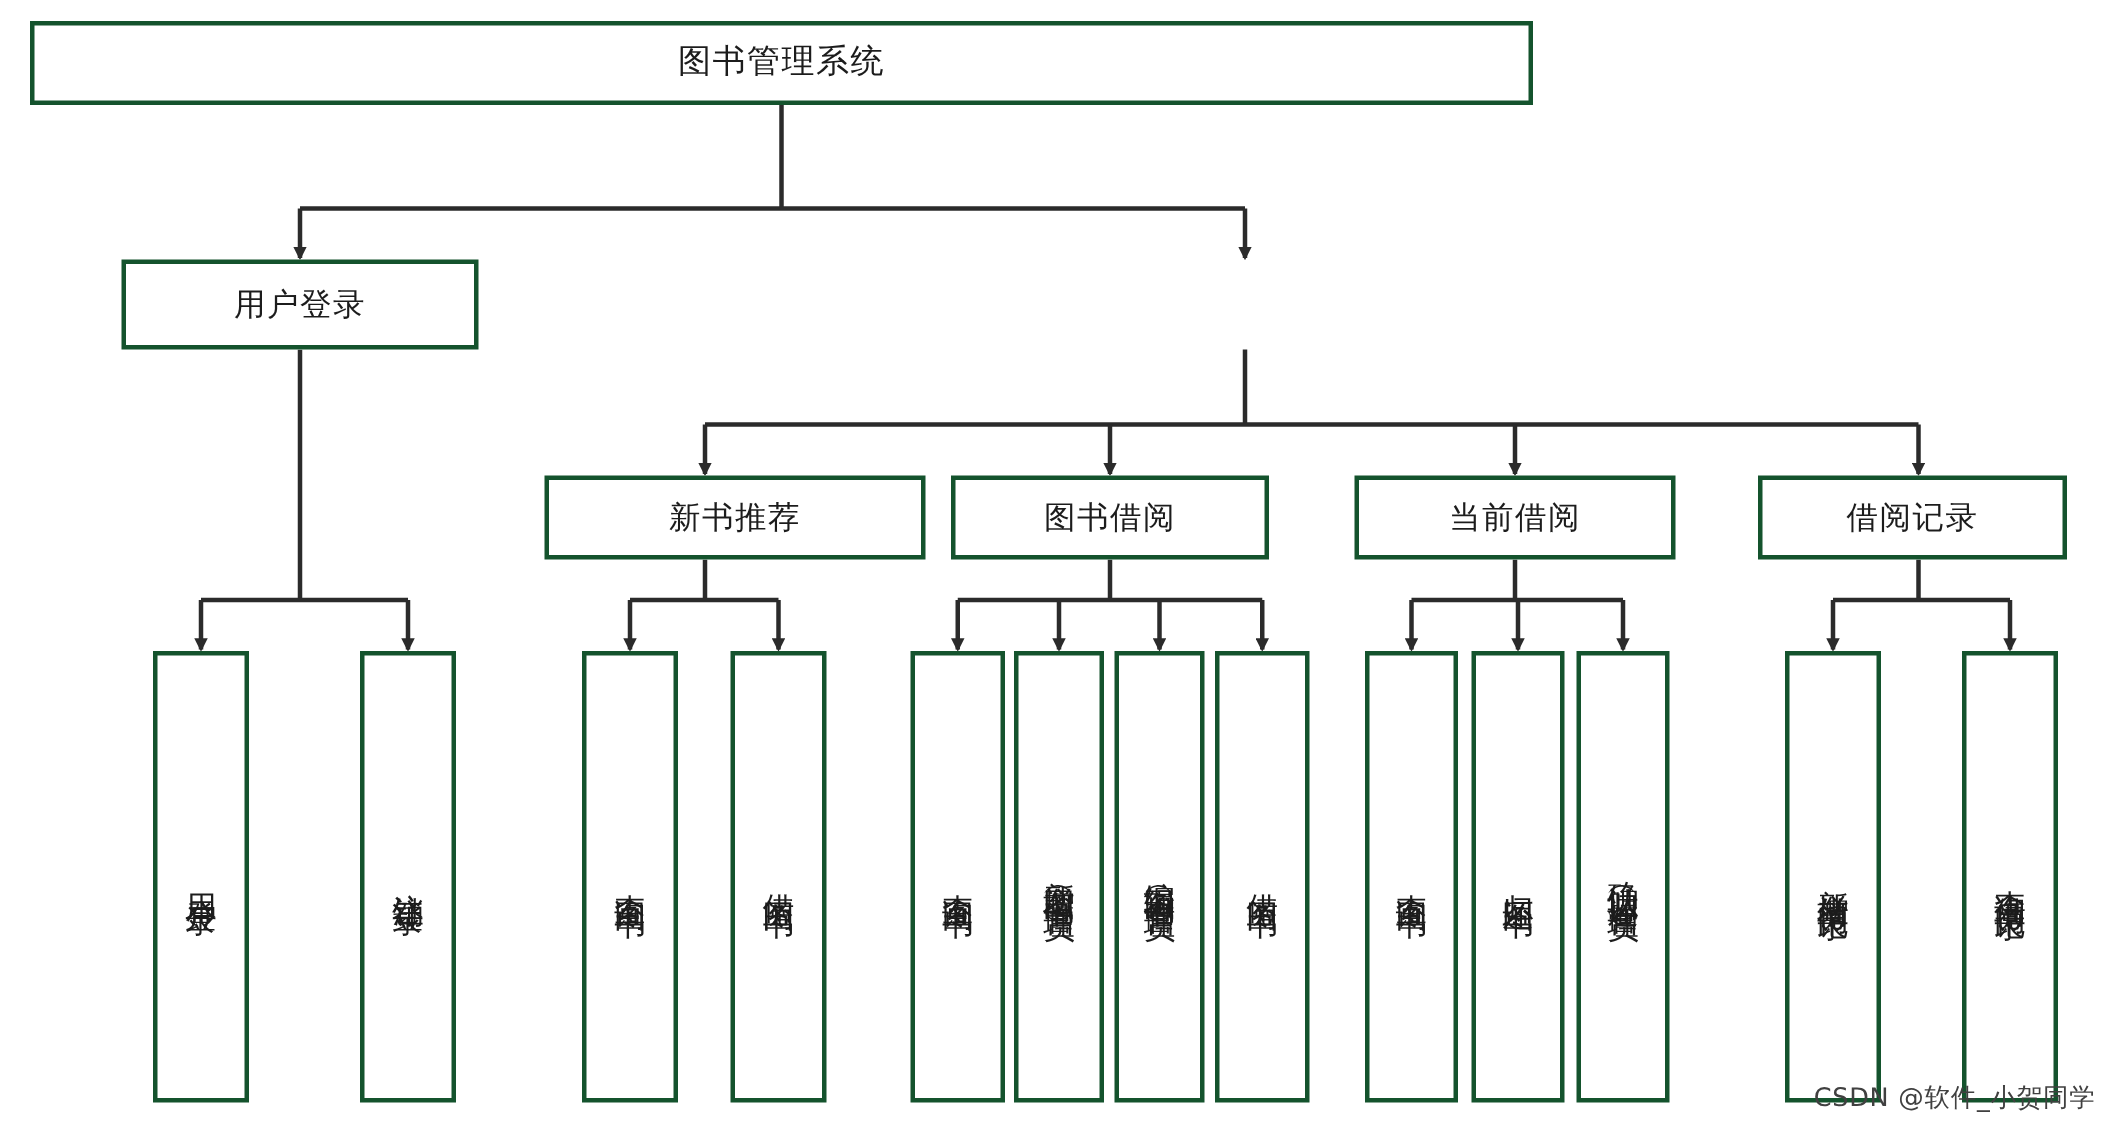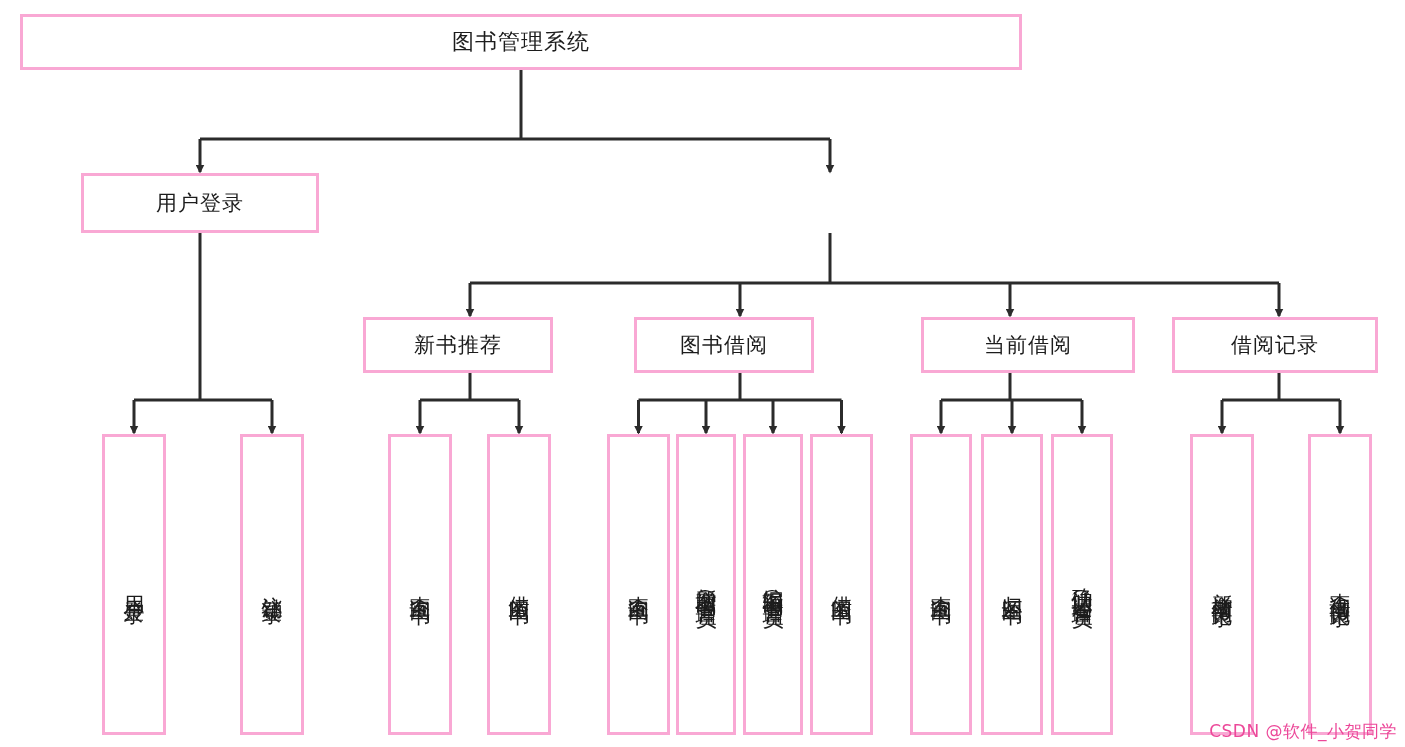--- a/index.html
+++ b/index.html
@@ -22,21 +22,21 @@
     position: absolute;
     left: 0;
     top: 0;
     width: 1405px;
     height: 747px;
     pointer-events: none;
   }
   .node {
     position: absolute;
     box-sizing: border-box;
-    border: 3px solid #f9a8d4;
+    border: 3px solid #14532d;
     background: #ffffff;
     display: flex;
     align-items: center;
     justify-content: center;
     color: #1c1c1c;
     z-index: 2;
   }
   .node .label {
     font-size: 21px;
     line-height: 1.15;
@@ -53,21 +53,21 @@
   }
   .node.root .label { font-size: 22px; }
   .node.l1 .label   { font-size: 21px; }
   .node.l2 .label   { font-size: 21px; }
 
   .watermark {
     position: absolute;
     right: 8px;
     bottom: 4px;
     font-size: 17px;
-    color: #ec4899;
+    color: #404040;
     z-index: 5;
     white-space: nowrap;
     letter-spacing: 0.5px;
     margin-left: 42px;
   }
 </style>
 </head>
 <body>
 
 <div id="canvas">
@@ -116,27 +116,27 @@
   </svg>
 
   <div class="node root" style="left: 20px; top: 14px; width: 1002px; height: 56px;">
     <span class="label">图书管理系统</span>
   </div>
 
   <div class="watermark">CSDN @软件_小贺同学</div>
 <div class="node l1" style="left: 81px; top: 173px; width: 238px; height: 60px;">
       <span class="label">用户登录</span>
     </div>
-    <div class="node l2" style="left: 363px; top: 317px; width: 190px; height: 56px;">
+    <div class="node l2" style="left: 363px; top: 317px; width: 254px; height: 56px;">
       <span class="label">新书推荐</span>
     </div>
-    <div class="node l2" style="left: 634px; top: 317px; width: 180px; height: 56px;">
+    <div class="node l2" style="left: 634px; top: 317px; width: 212px; height: 56px;">
       <span class="label">图书借阅</span>
     </div>
-    <div class="node l2" style="left: 903px; top: 317px; width: 214px; height: 56px; margin-left: 18px;">
+    <div class="node l2" style="left: 903px; top: 317px; width: 214px; height: 56px;">
       <span class="label">当前借阅</span>
     </div>
     <div class="node l2" style="left: 1172px; top: 317px; width: 206px; height: 56px;">
       <span class="label">借阅记录</span>
     </div>
     <div class="node leaf" style="left: 102px; top: 434px; width: 64px; height: 301px;">
       <span class="label">用户登录</span>
     </div>
     <div class="node leaf" style="left: 240px; top: 434px; width: 64px; height: 301px;">
       <span class="label">注销登录</span>

